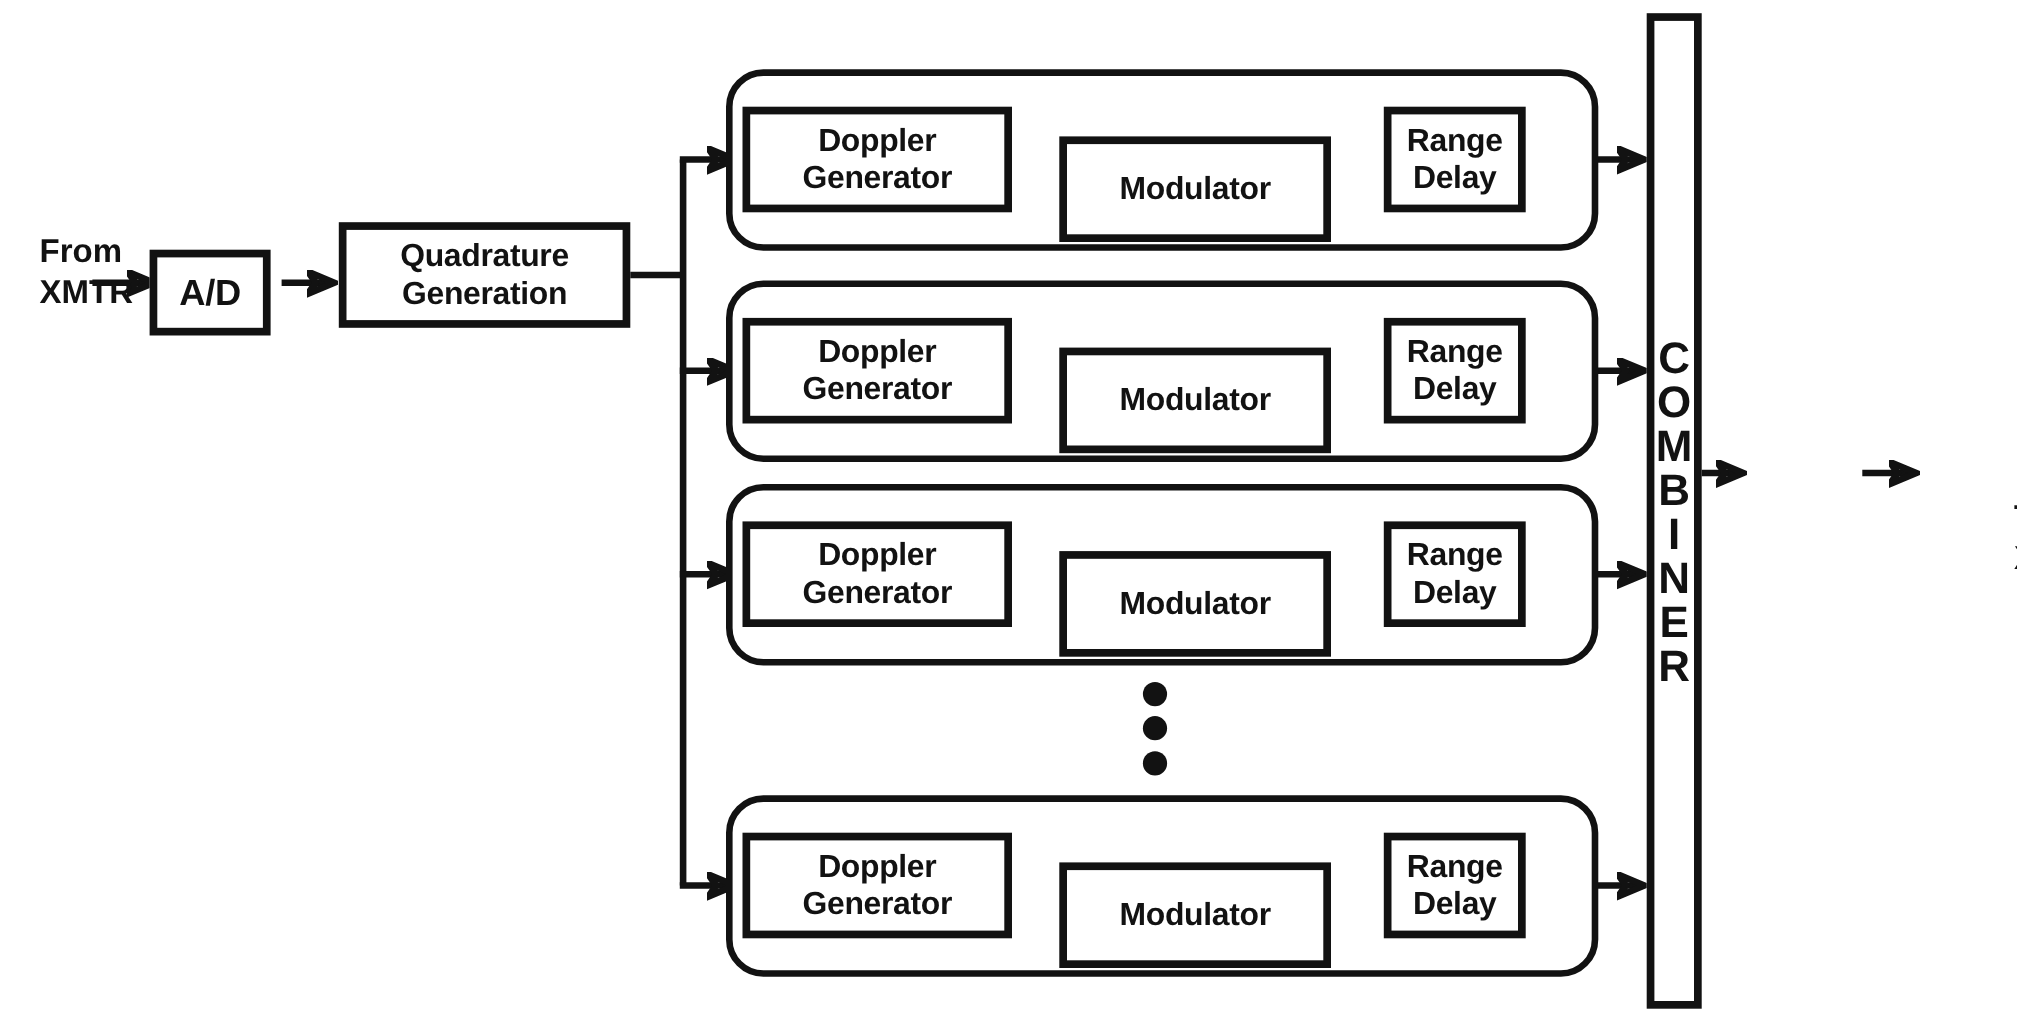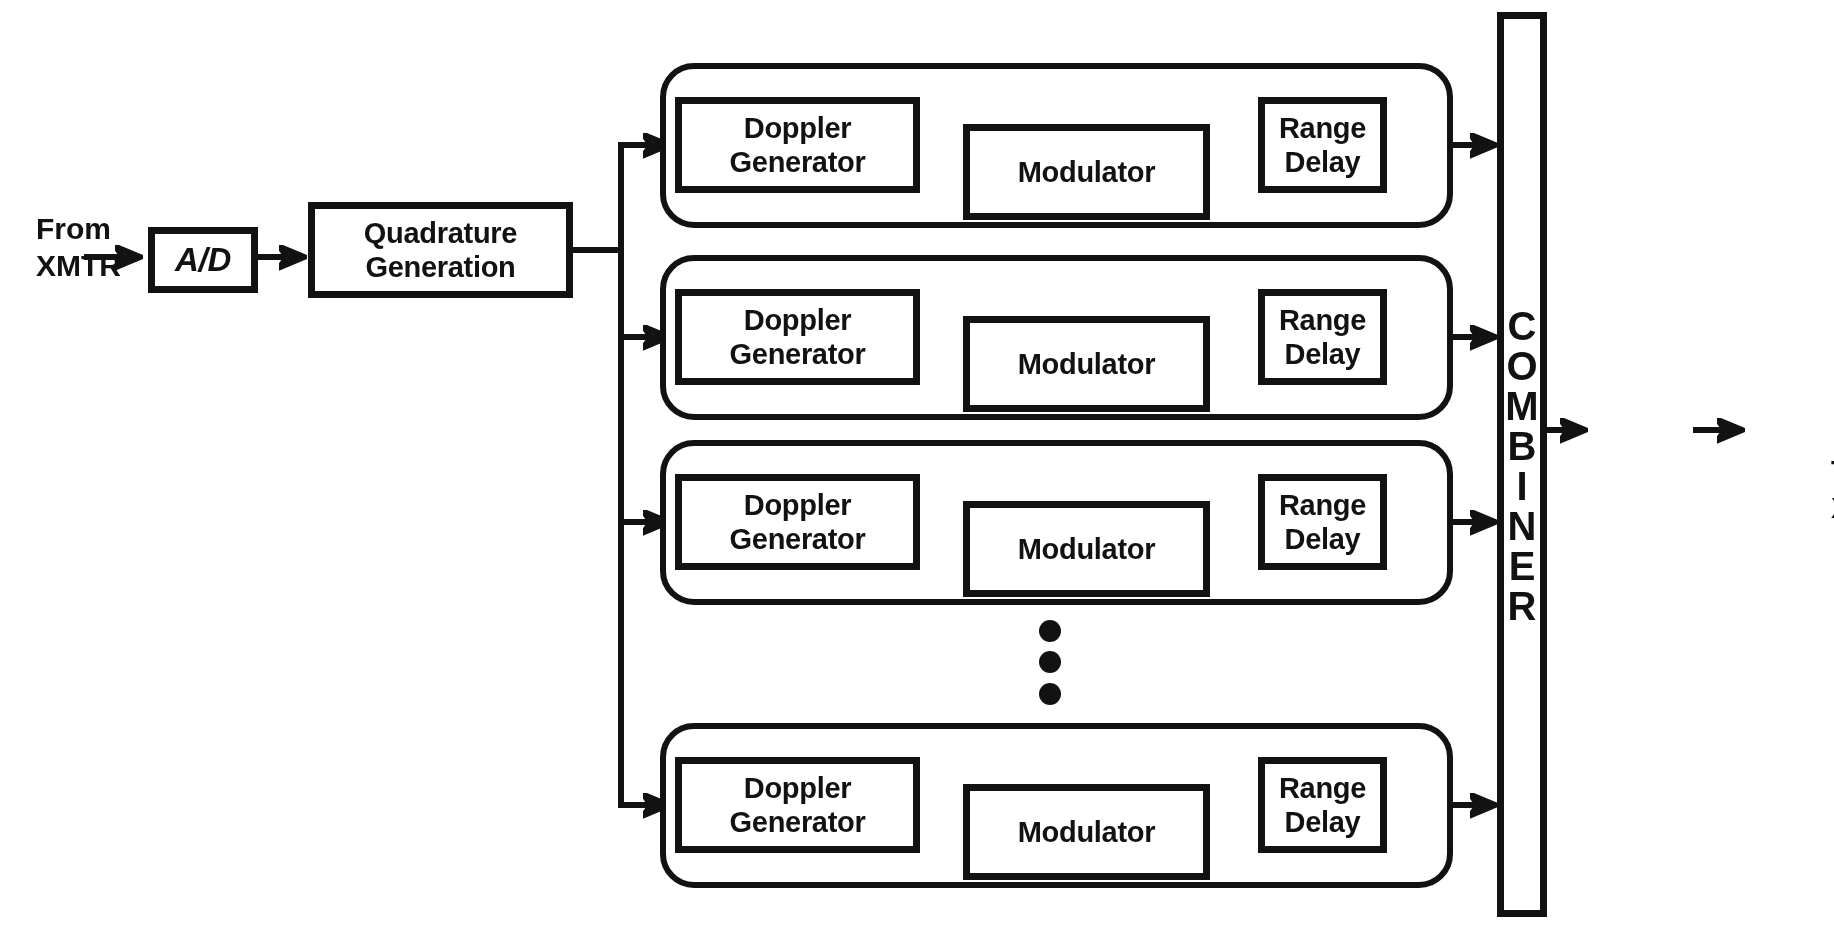--- a/index.html
+++ b/index.html
@@ -66,21 +66,21 @@
   }
   .io-label span{display:block;}
   .big-label{font-size:33px;}
   .dot{
     position:absolute;
     width:22px;height:22px;border-radius:50%;
     background:var(--ink);
     z-index:3;
   }
   
-  .adc-box{left:148px;top:227px;width:110px;height:66px;font-style:italic;}
+  .adc-box{left:136px;top:227px;width:110px;height:78px;}
   .quad-box{left:308px;top:202px;width:265px;height:96px;}
   .dac-box{left:1588px;top:402px;width:107px;height:65px;}
   
   .dg-box{left:675px;width:245px;height:96px;}
   .mod-box{left:963px;width:247px;height:96px;margin-top:27px;}
   .rd-box{left:1258px;width:129px;height:96px;}
 </style>
 </head>
 <body>
 

